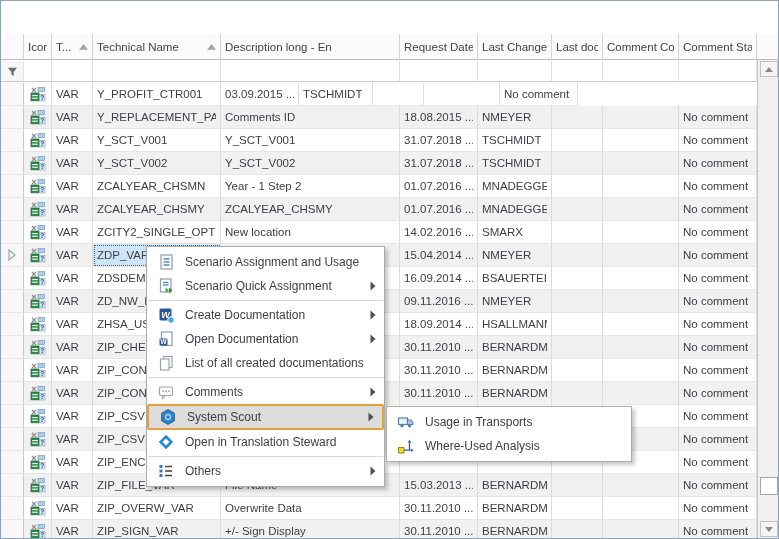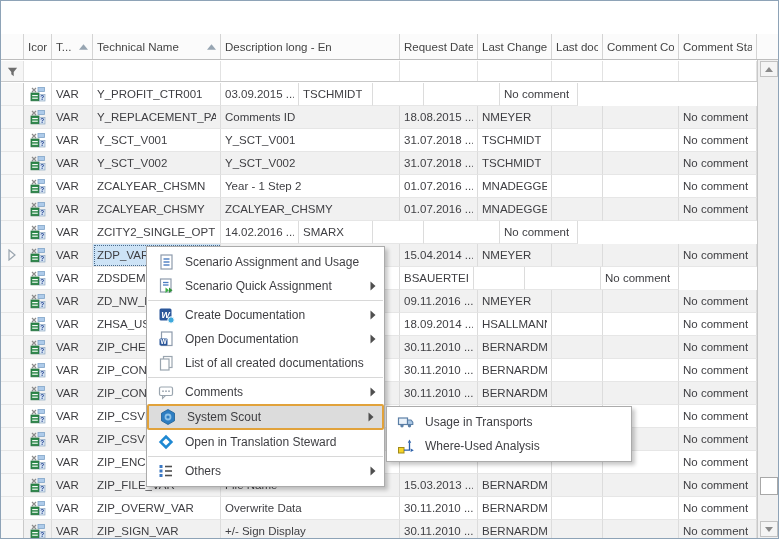--- a/index.html
+++ b/index.html
@@ -364,20 +364,23 @@
               <text x="12.3" y="13.8" font-size="6.5" font-weight="bold" fill="#1F3F8F" text-anchor="middle">?</text>
             </svg>
           </span>
         </div>
         <div class="cell" style="width: 41px;">
           <span style="overflow: hidden; white-space: nowrap;">VAR</span>
         </div>
         <div class="cell" style="width: 128px;">
           <span style="overflow: hidden; white-space: nowrap;">ZCITY2_SINGLE_OPT</span>
         </div>
+        <div class="cell" style="width: 179px;">
+          <span style="overflow: hidden; white-space: nowrap;">New location</span>
+        </div>
         <div class="cell" style="width: 78px;">
           <span style="overflow: hidden; white-space: nowrap;">14.02.2016 ...</span>
         </div>
         <div class="cell" style="width: 74px;">
           <span style="overflow: hidden; white-space: nowrap;">SMARX</span>
         </div>
         <div class="cell" style="width: 51px;">
           <span style="overflow: hidden; white-space: nowrap;"></span>
         </div>
         <div class="cell" style="width: 76px;">
@@ -449,20 +452,23 @@
           </span>
         </div>
         <div class="cell" style="width: 41px;">
           <span style="overflow: hidden; white-space: nowrap;">VAR</span>
         </div>
         <div class="cell" style="width: 128px;">
           <span style="overflow: hidden; white-space: nowrap;">ZDSDEMO</span>
         </div>
         <div class="cell" style="width: 179px;">
           <span style="overflow: hidden; white-space: nowrap;"></span>
+        </div>
+        <div class="cell" style="width: 78px;">
+          <span style="overflow: hidden; white-space: nowrap;">16.09.2014 ...</span>
         </div>
         <div class="cell" style="width: 74px;">
           <span style="overflow: hidden; white-space: nowrap;">BSAUERTEIG</span>
         </div>
         <div class="cell" style="width: 51px;">
           <span style="overflow: hidden; white-space: nowrap;"></span>
         </div>
         <div class="cell" style="width: 76px;">
           <span style="overflow: hidden; white-space: nowrap;"></span>
         </div>

